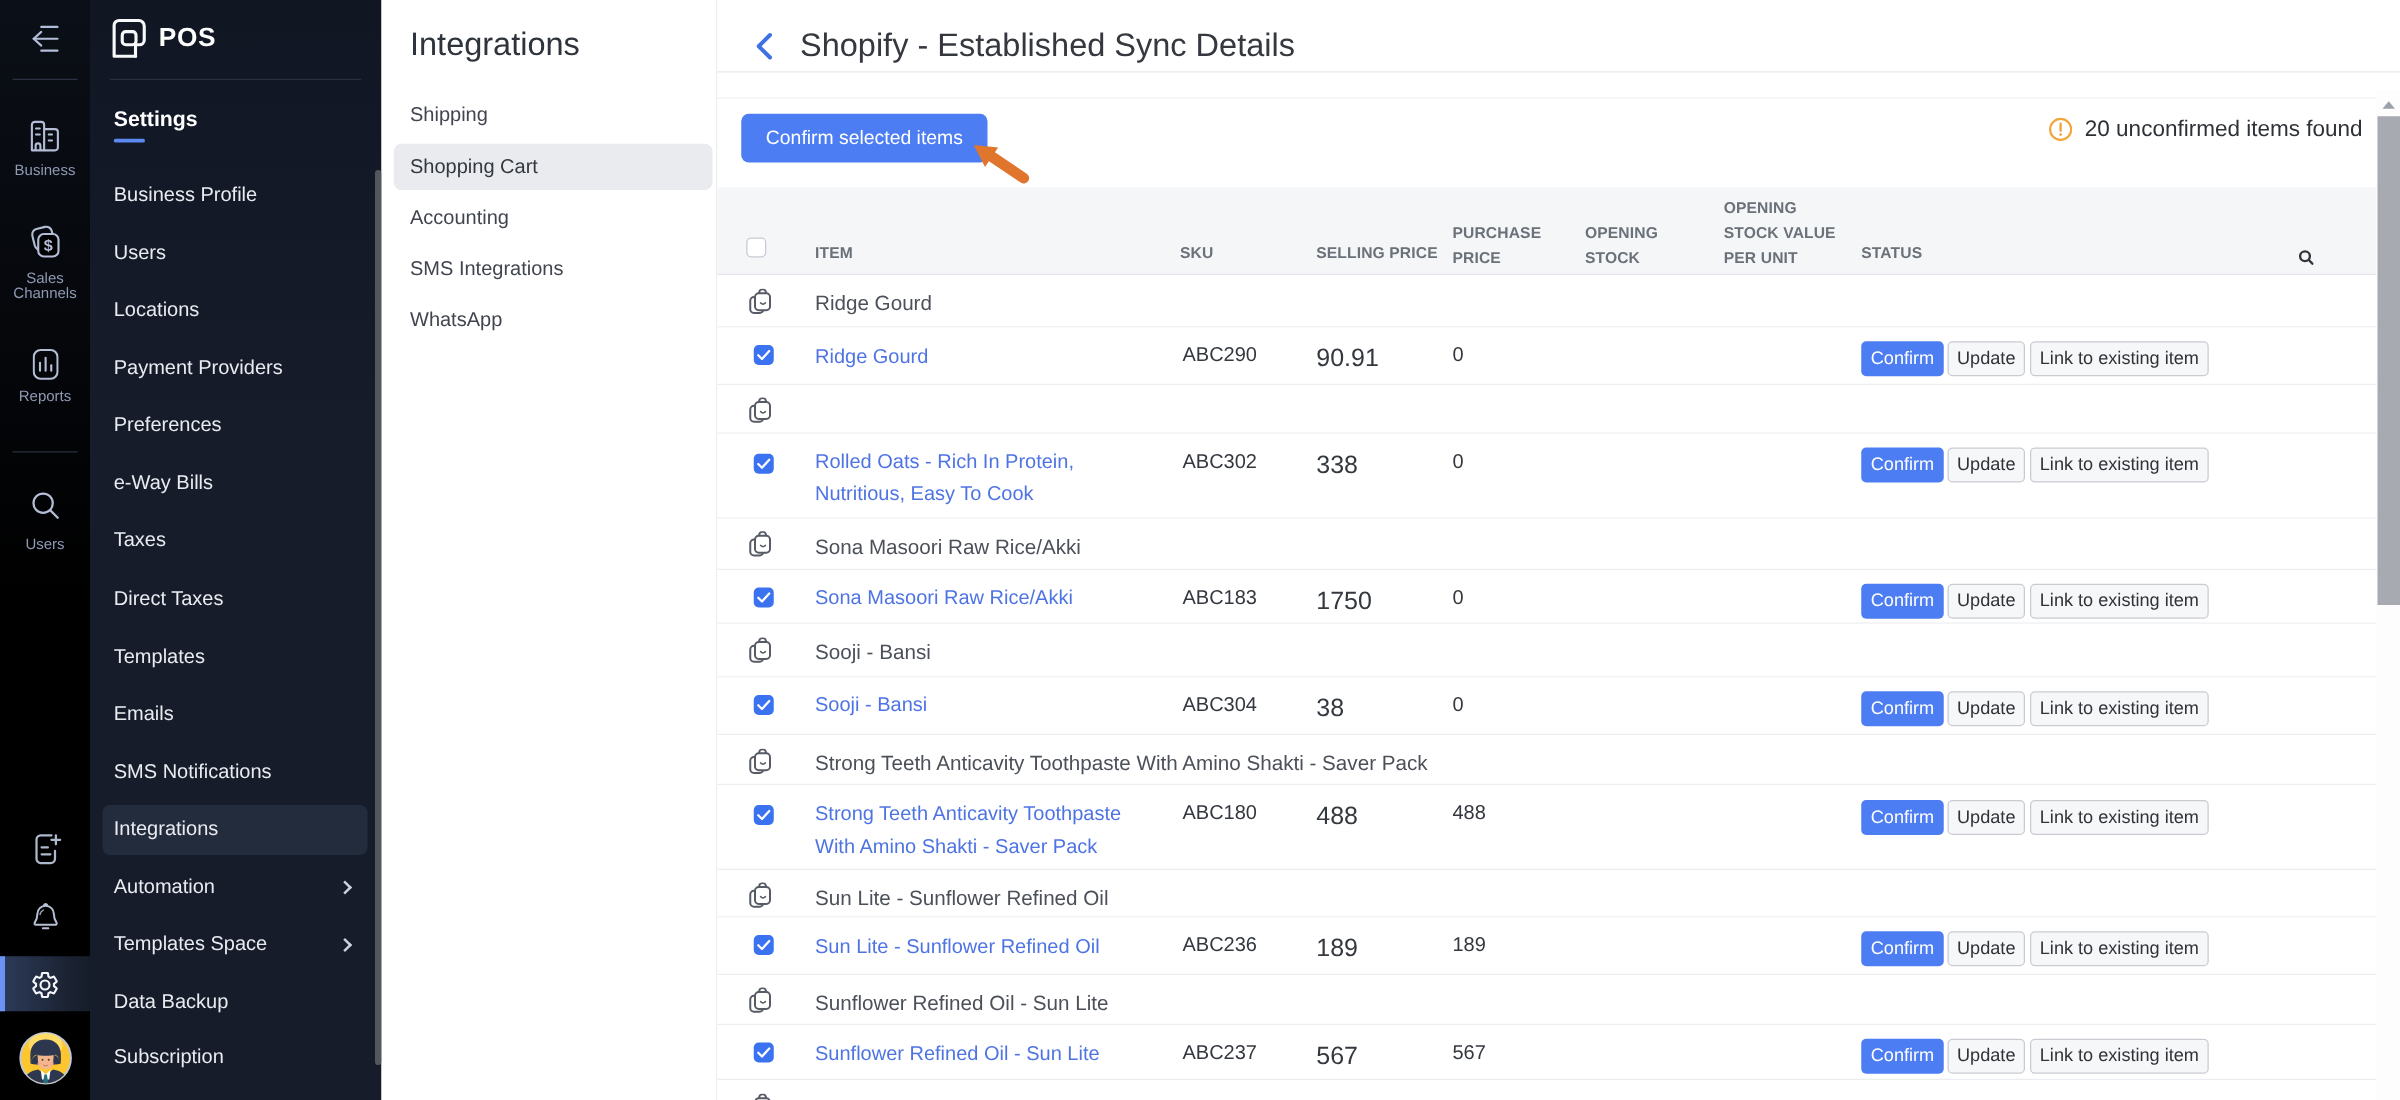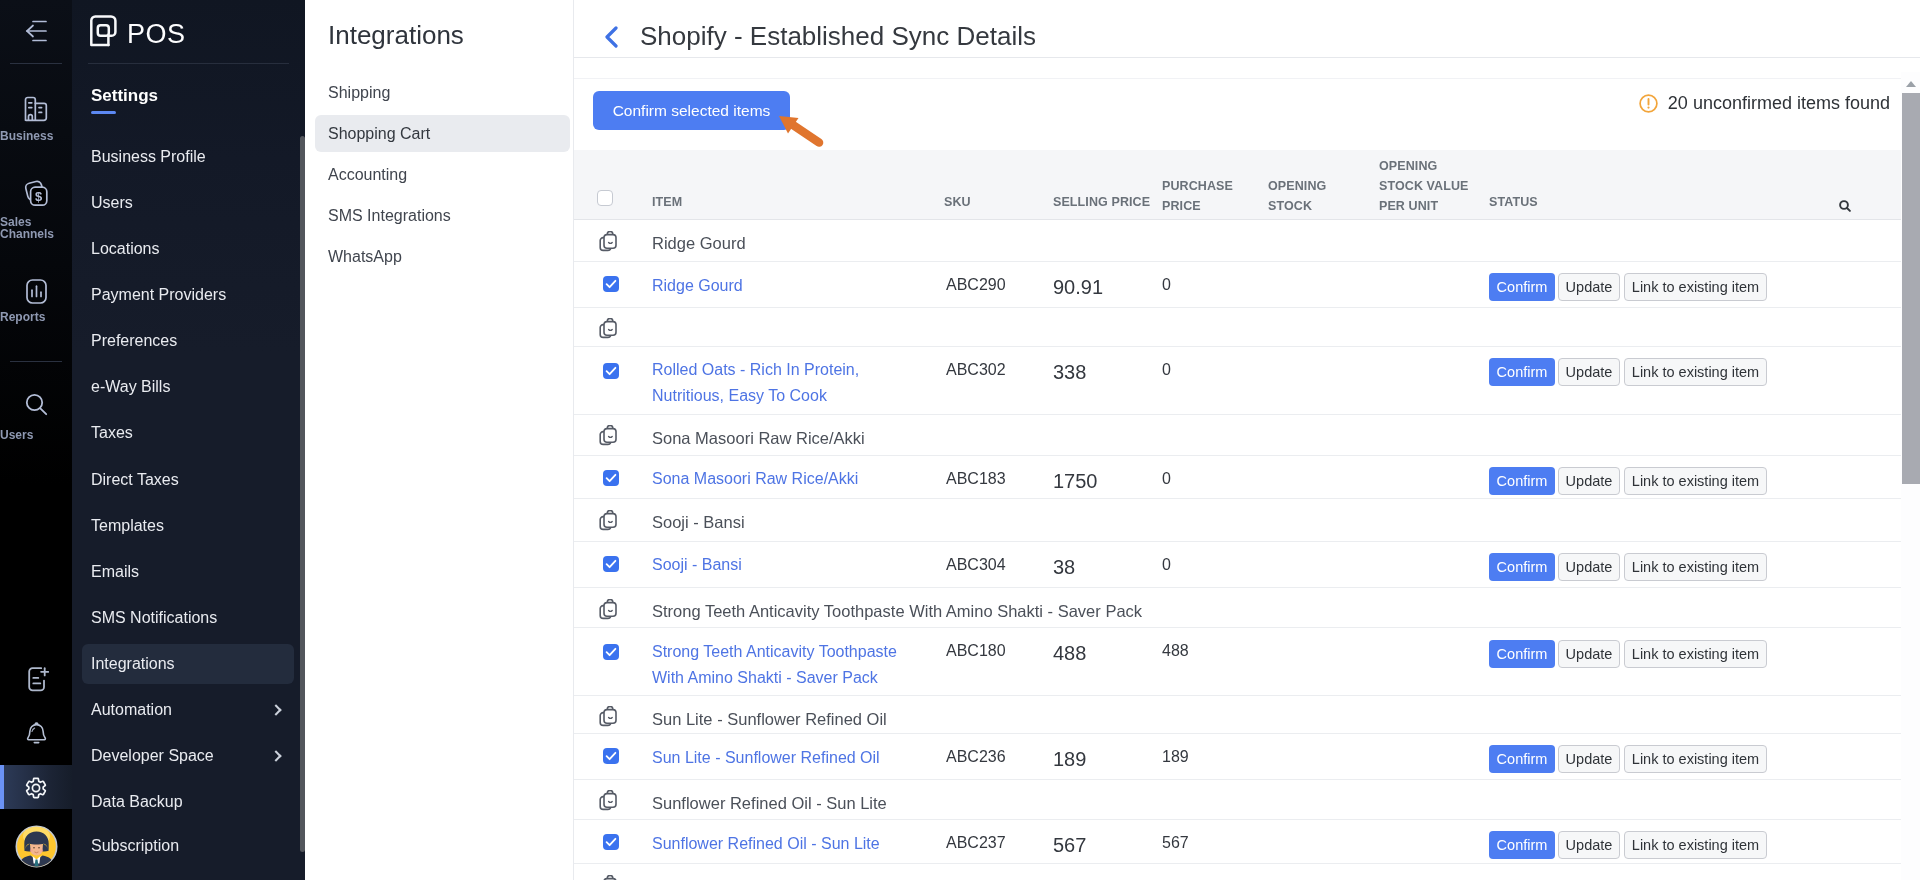--- a/index.html
+++ b/index.html
@@ -2,31 +2,31 @@
 <html><head>
 <meta charset="utf-8">
 <style>
 * { margin:0; padding:0; box-sizing:border-box; }
 html,body { width:1920px; height:880px; overflow:hidden; font-family:"Liberation Sans", sans-serif; background:#fff; }
 .abs { position:absolute; }
 
 
 #rail { position:absolute; left:0; top:0; width:72px; height:880px;
   background:linear-gradient(180deg,#0b0f17 0%,#05070b 30%,#000 55%,#000 100%); z-index:5;}
-#rail .lbl { position:absolute; width:72px; text-align:left; font-size:12px; line-height:13px; color:#8f99b2;font-weight:bold; }
+#rail .lbl { position:absolute; width:72px; text-align:center; font-size:12px; line-height:13px; color:#8f99b2; }
 #rail hr { position:absolute; left:10px; width:52px; border:none; border-top:1px solid #2a3140; }
 
 
 #gearblock { position:absolute; left:0; top:765px; width:72px; height:44px;
   background:linear-gradient(90deg,#2e3c5a 0%,#1c2435 70%,#161d2a 100%); }
 #gearblock .bar { position:absolute; left:0; top:0; width:4px; height:44px; background:#6b92f5; }
 
 
 #sidenav { position:absolute; left:72px; top:0; width:233px; height:880px; background:linear-gradient(180deg,#101622 0%,#131927 18%,#161c2a 40%,#161c2a 100%); z-index:4; }
-#sidenav .title { position:absolute; left:55px; top:19px; font-size:27px; color:#fdfdfe; font-weight:400; letter-spacing:.5px;}
+#sidenav .title { position:absolute; left:55px; top:19px; font-size:21px; color:#fdfdfe; font-weight:700; letter-spacing:.5px;}
 #sidenav .sep { position:absolute; left:16px; right:16px; top:63px; border-top:1px solid #272e3d; }
 #sidenav .settings { position:absolute; left:19px; top:86px; font-size:17px; font-weight:bold; color:#fff; }
 #sidenav .underline { position:absolute; left:19px; top:111px; width:25px; height:3px; border-radius:2px; background:#5c88f2; }
 .snav-item { position:absolute; left:19px; height:24px; line-height:24px; font-size:16px; font-weight:500; color:#e9ebf0; }
 #snav-hl { position:absolute; left:10px; top:644px; width:212px; height:40px; background:#232c3d; border-radius:6px; }
 .chev { position:absolute; width:8px; height:8px; border-right:2px solid #ccd2dc; border-top:2px solid #ccd2dc; transform:rotate(45deg); }
 #sidenav .sb { position:absolute; left:228px; top:136px; width:5px; height:716px; background:#53565c; border-radius:3px; }
 
 
 #subnav { position:absolute; left:305px; top:0; width:269px; height:880px; background:#fff; border-right:1px solid #e8eaee; }
@@ -176,21 +176,21 @@
   <div class="snav-item" style="top:283px">Payment Providers</div>
   <div class="snav-item" style="top:329px">Preferences</div>
   <div class="snav-item" style="top:375px">e-Way Bills</div>
   <div class="snav-item" style="top:421px">Taxes</div>
   <div class="snav-item" style="top:468px">Direct Taxes</div>
   <div class="snav-item" style="top:514px">Templates</div>
   <div class="snav-item" style="top:560px">Emails</div>
   <div class="snav-item" style="top:606px">SMS Notifications</div>
   <div class="snav-item" style="top:652px">Integrations</div>
   <div class="snav-item" style="top:698px">Automation</div>
-  <div class="snav-item" style="top:744px">Developer Space</div>
+  <div class="snav-item" style="top:744px">Templates Space</div>
   <div class="snav-item" style="top:790px">Data Backup</div>
   <div class="snav-item" style="top:834px">Subscription</div>
   <div class="chev" style="left:200px;top:706px"></div>
   <div class="chev" style="left:200px;top:752px"></div>
   <div class="sb"></div>
 </div>
 <div id="subnav">
   <div class="title">Integrations</div>
   <div id="sub-hl"></div>
   <div class="sub-item" style="top:84px">Shipping</div>

